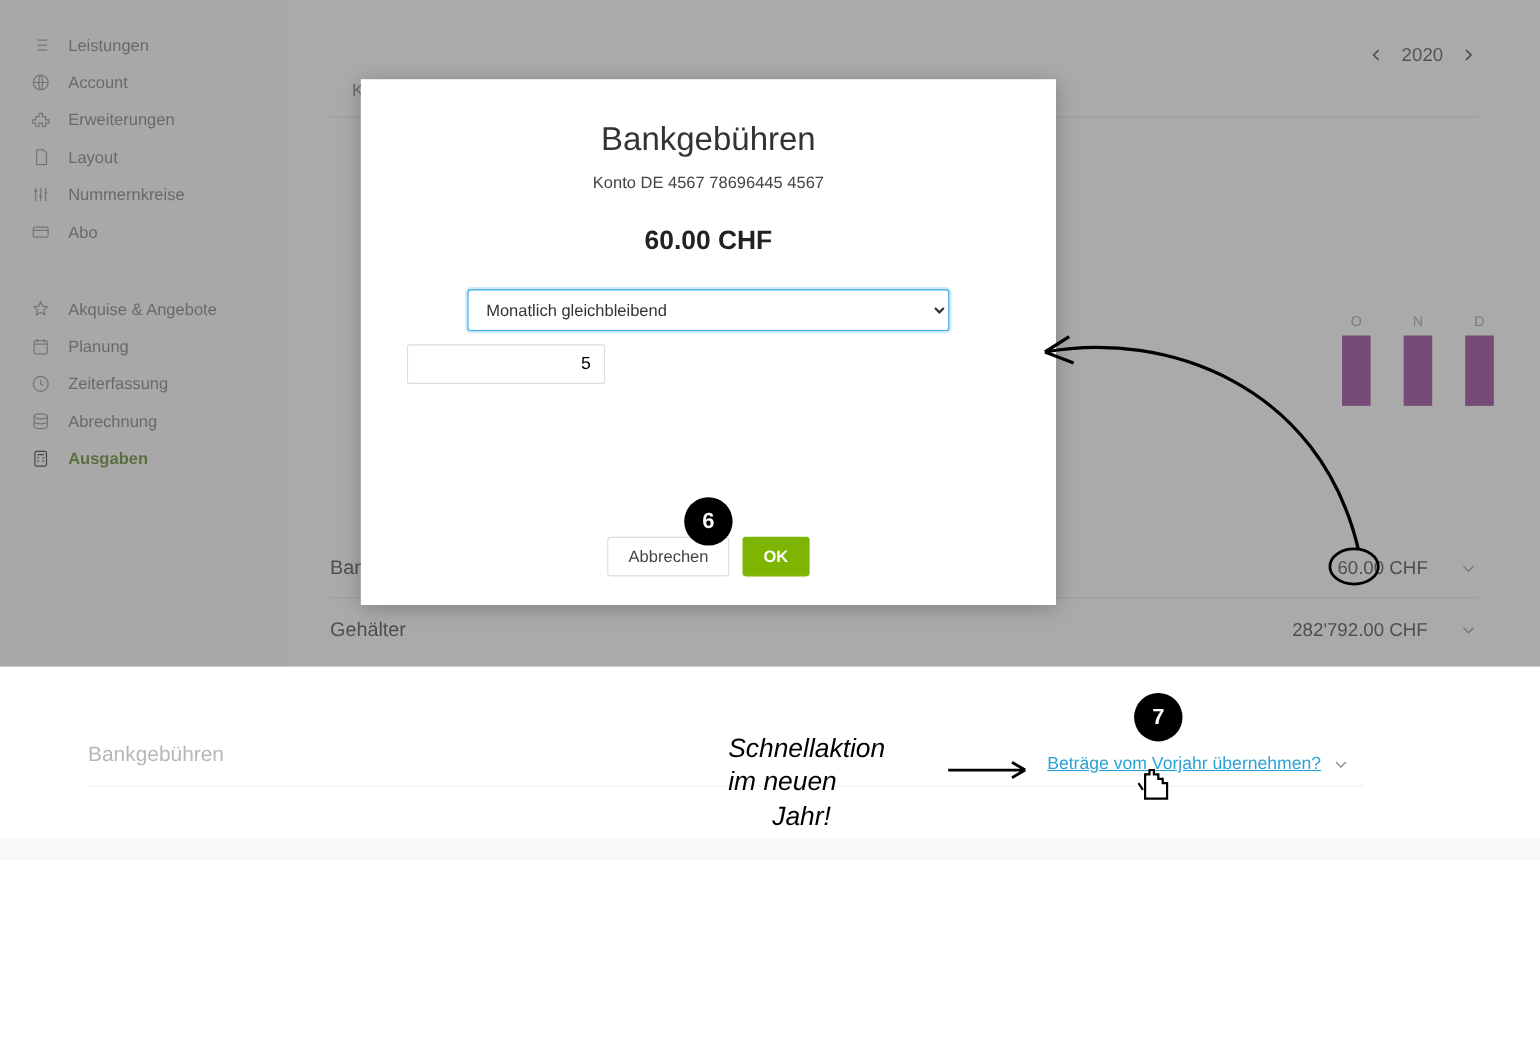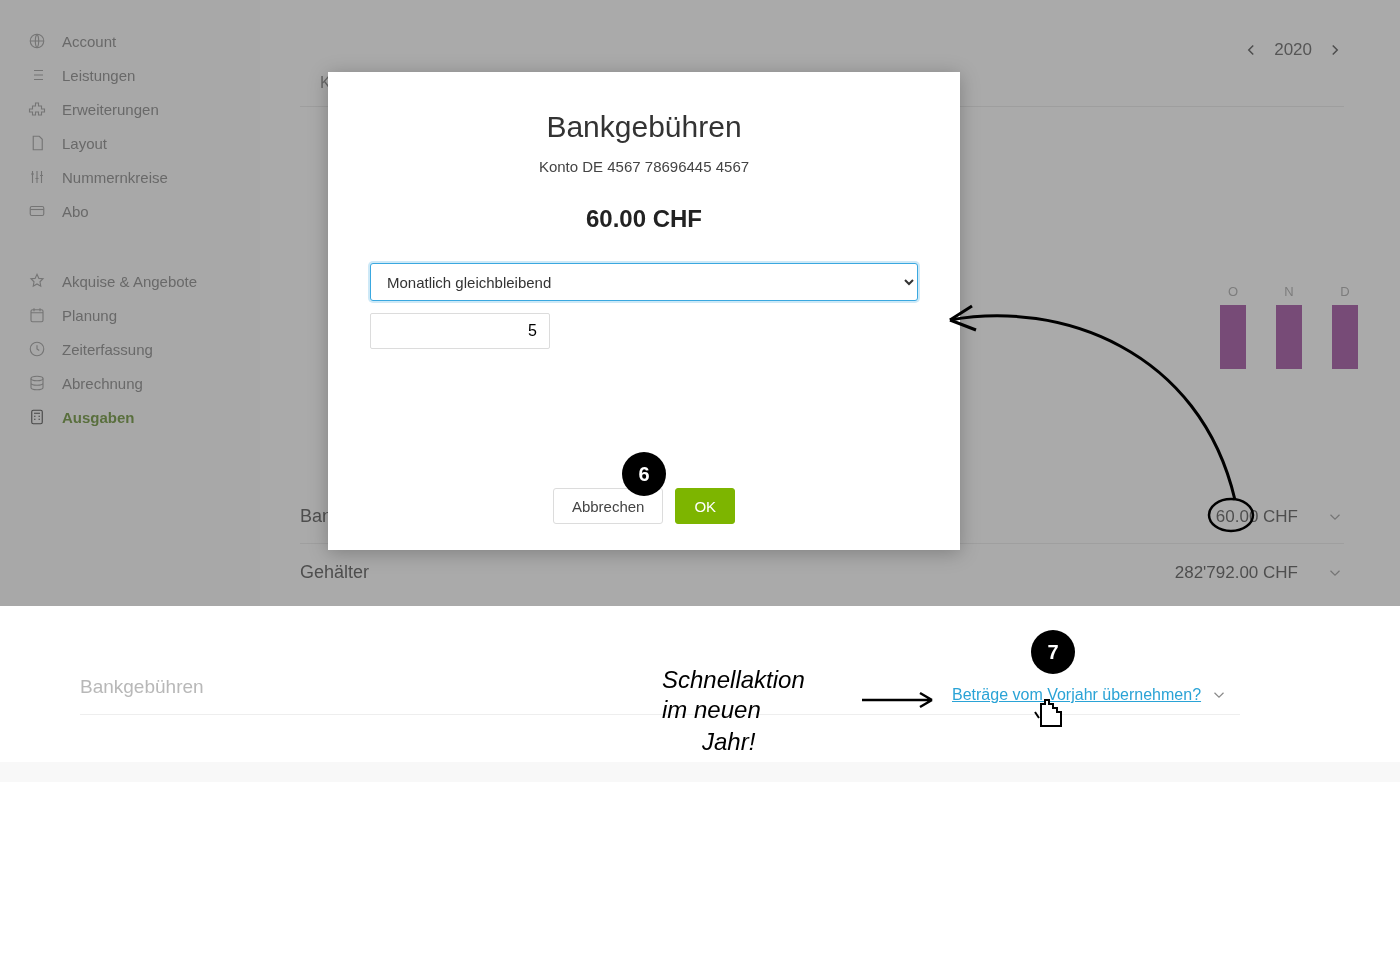--- a/index.html
+++ b/index.html
@@ -42,26 +42,26 @@
   .row .name{font-size:18px;color:#333;}
   .row .right{display:flex;align-items:center;gap:28px;}
   .row .amt{font-size:17px;color:#333;}
   .chev{width:18px;height:18px;}
   .chev svg{width:18px;height:18px;stroke:#8a8a8a;fill:none;stroke-width:1.6;}
   
   .modal{position:absolute;top:72px;left:328px;width:632px;height:478px;background:#fff;z-index:30;box-shadow:0 3px 18px rgba(0,0,0,.25);padding:38px 36px 26px 36px;display:flex;flex-direction:column;align-items:center;}
   .modal h1{margin:0;font-weight:400;font-size:30px;color:#333;}
   .modal .sub{margin-top:14px;font-size:15px;color:#444;}
   .modal .total{margin-top:30px;font-size:24px;font-weight:700;color:#222;}
-  .modal select{margin-top:30px;width:548px;height:38px;border:1px solid var(--focus);border-radius:3px;padding:0 12px;font-size:15px;color:#333;background:#fff;outline:none;box-shadow:0 0 0 2px rgba(58,168,224,.25);appearance:auto;}
+  .modal select{margin-top:30px;width:438px;height:38px;border:1px solid var(--focus);border-radius:3px;padding:0 12px;font-size:15px;color:#333;background:#fff;outline:none;box-shadow:0 0 0 2px rgba(58,168,224,.25);appearance:auto;}
   .modal input[type=text]{margin-top:12px;width:180px;height:36px;border:1px solid var(--border);border-radius:2px;text-align:right;padding:0 12px;font-size:16px;align-self:flex-start;margin-left:6px;}
   .modal .btns{margin-top:auto;display:flex;gap:12px;}
   .btn{height:36px;padding:0 18px;font-size:15px;border-radius:3px;cursor:pointer;}
   .btn.secondary{background:#fff;border:1px solid var(--border);color:#444;}
-  .btn.primary{background:var(--accent);border:1px solid var(--accent);color:#fff;font-weight:400;}
+  .btn.primary{background:var(--accent);border:1px solid var(--accent);color:#fff;font-weight:700;}
   
   .badge{position:absolute;width:44px;height:44px;border-radius:50%;background:#000;color:#fff;display:flex;align-items:center;justify-content:center;font-size:20px;font-weight:600;z-index:40;}
   .b6{top:452px;left:622px;}
   .b7{top:630px;left:1031px;}
   .b8{top:798px;left:634px;}
   .ann-arrow1{position:absolute;top:290px;left:940px;width:320px;height:240px;z-index:40;pointer-events:none;}
   .ann-circ{position:absolute;top:494px;left:1206px;width:50px;height:42px;z-index:40;pointer-events:none;}
   .handwriting{position:absolute;top:660px;left:662px;width:290px;height:120px;z-index:40;pointer-events:none;}
   .cursor{position:absolute;top:694px;left:1033px;width:36px;height:42px;z-index:41;pointer-events:none;}
   
@@ -80,33 +80,33 @@
 <body>
 
 <div class="app">
   <div class="top-part">
 
     <aside class="sidebar">
       <div class="grp">
         <div class="sidebar-item">
           <span class="ic">
               <svg viewBox="0 0 24 24">
+                <path d="M8 6h12M8 12h12M8 18h12M4 6h.01M4 12h.01M4 18h.01"></path>
+              </svg>
+            </span>
+          <span>Leistungen</span>
+        </div>
+        <div class="sidebar-item">
+          <span class="ic">
+              <svg viewBox="0 0 24 24">
                 <circle cx="12" cy="12" r="9"></circle>
                 <path d="M3 12h18M12 3c3 3 3 15 0 18M12 3c-3 3-3 15 0 18"></path>
               </svg>
             </span>
           <span>Account</span>
-        </div>
-        <div class="sidebar-item">
-          <span class="ic">
-              <svg viewBox="0 0 24 24">
-                <path d="M8 6h12M8 12h12M8 18h12M4 6h.01M4 12h.01M4 18h.01"></path>
-              </svg>
-            </span>
-          <span>Leistungen</span>
         </div>
         <div class="sidebar-item">
           <span class="ic">
               <svg viewBox="0 0 24 24">
                 <path d="M14 4h-4v4H6v4H2v4h4v4h4v-4h4v4h4v-4h4v-4h-4V8h-4z"></path>
               </svg>
             </span>
           <span>Erweiterungen</span>
         </div>
         <div class="sidebar-item">

